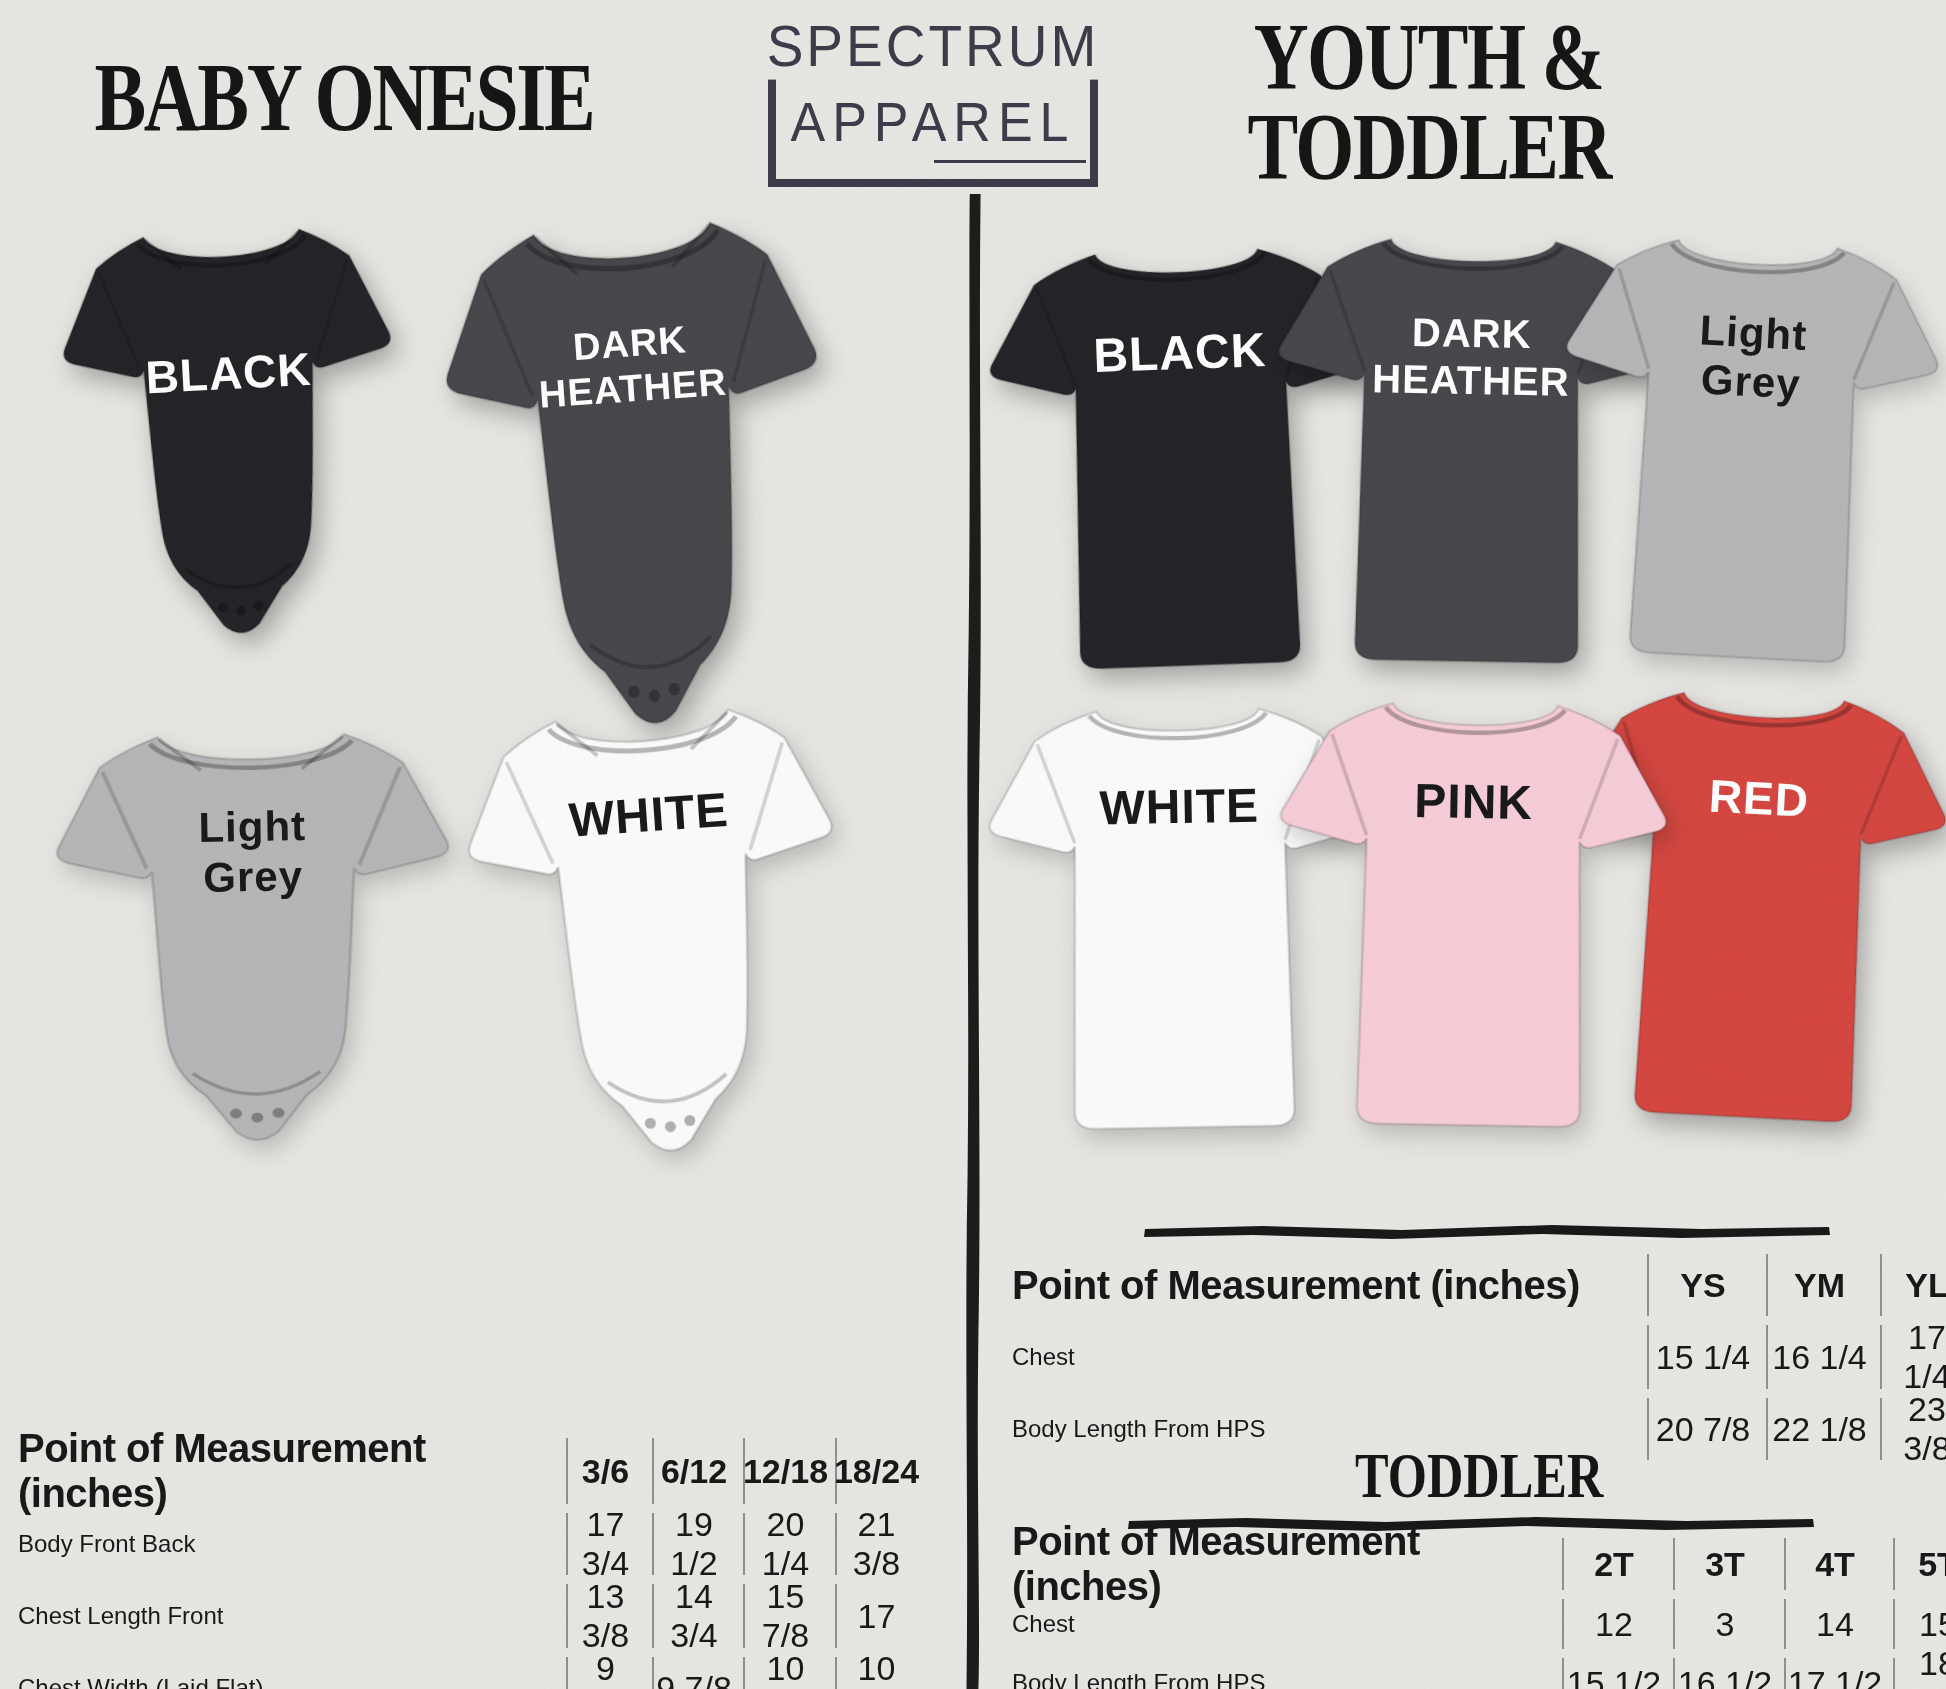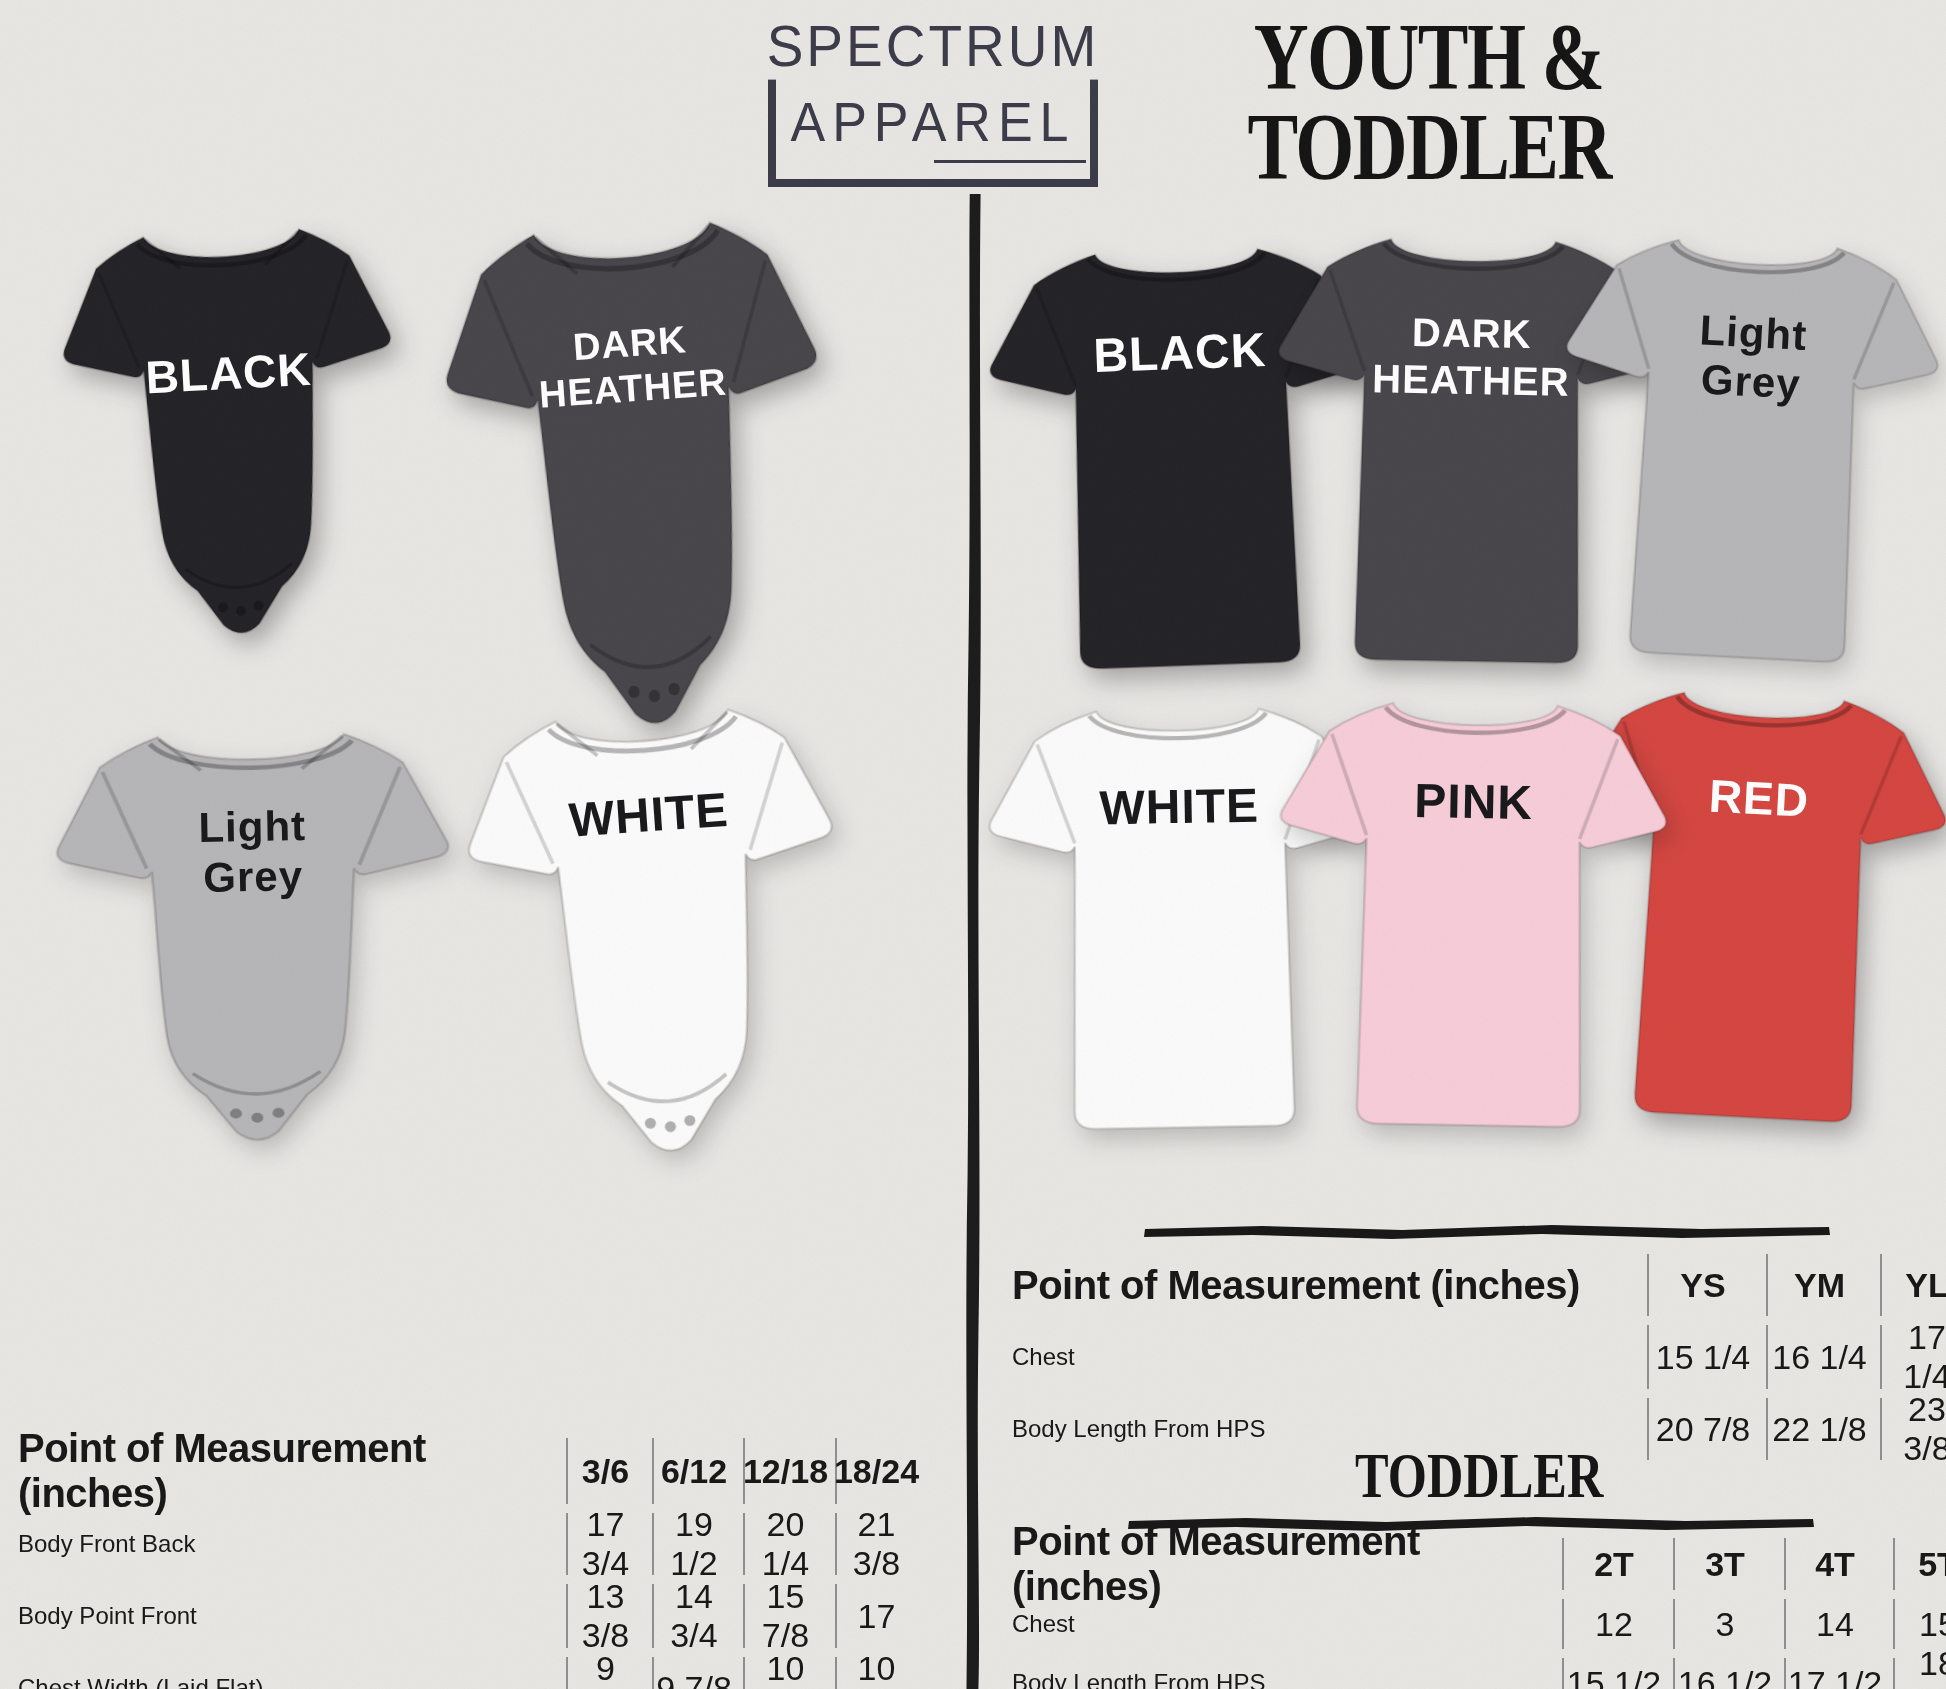--- a/index.html
+++ b/index.html
@@ -122,20 +122,23 @@
       <g id="brush-sym">
         <path fill="#161616" d="M3,7 L120,4 L260,8 L410,3 L560,7 L687,5 L688,13 L540,16 L400,12 L250,17 L110,13 L2,15 Z"></path>
       </g>
       <filter id="paperNoise">
         <feTurbulence type="fractalNoise" baseFrequency="0.9" numOctaves="2" stitchTiles="stitch"></feTurbulence>
         <feColorMatrix type="matrix" values="0 0 0 0 0.25  0 0 0 0 0.25  0 0 0 0 0.25  0 0 0 0.10 0"></feColorMatrix>
       </filter>
     </defs>
   </svg>
 
+  <div class="big-title left-title">
+    <span class="condensed">BABY ONESIE</span>
+  </div>
 
   <div class="logo">
     <div class="logo-l1">SPECTRUM</div>
     <div class="logo-l2">APPAREL</div>
     <div class="logo-underline"></div>
   </div>
 
   <div class="big-title right-title">
     <span class="condensed">YOUTH &amp;</span><br>
     <span class="condensed">TODDLER</span>
@@ -266,21 +269,21 @@
     <div class="cell c-center size-head vline">6/12</div>
     <div class="cell c-center size-head vline">12/18</div>
     <div class="cell c-center size-head vline">18/24</div>
 
     <div class="cell row-label">Body Front Back</div>
     <div class="cell c-center val vline">17 3/4</div>
     <div class="cell c-center val vline">19 1/2</div>
     <div class="cell c-center val vline">20 1/4</div>
     <div class="cell c-center val vline">21 3/8</div>
 
-    <div class="cell row-label">Body Point Front</div>
+    <div class="cell row-label">Chest Length Front</div>
     <div class="cell c-center val vline">13 3/8</div>
     <div class="cell c-center val vline">14 3/4</div>
     <div class="cell c-center val vline">15 7/8</div>
     <div class="cell c-center val vline">17</div>
 
     <div class="cell row-label">Chest Width (Laid Flat)</div>
     <div class="cell c-center val vline">9 3/8</div>
     <div class="cell c-center val vline">9 7/8</div>
     <div class="cell c-center val vline">10 3/8</div>
     <div class="cell c-center val vline">10 7/8</div>

